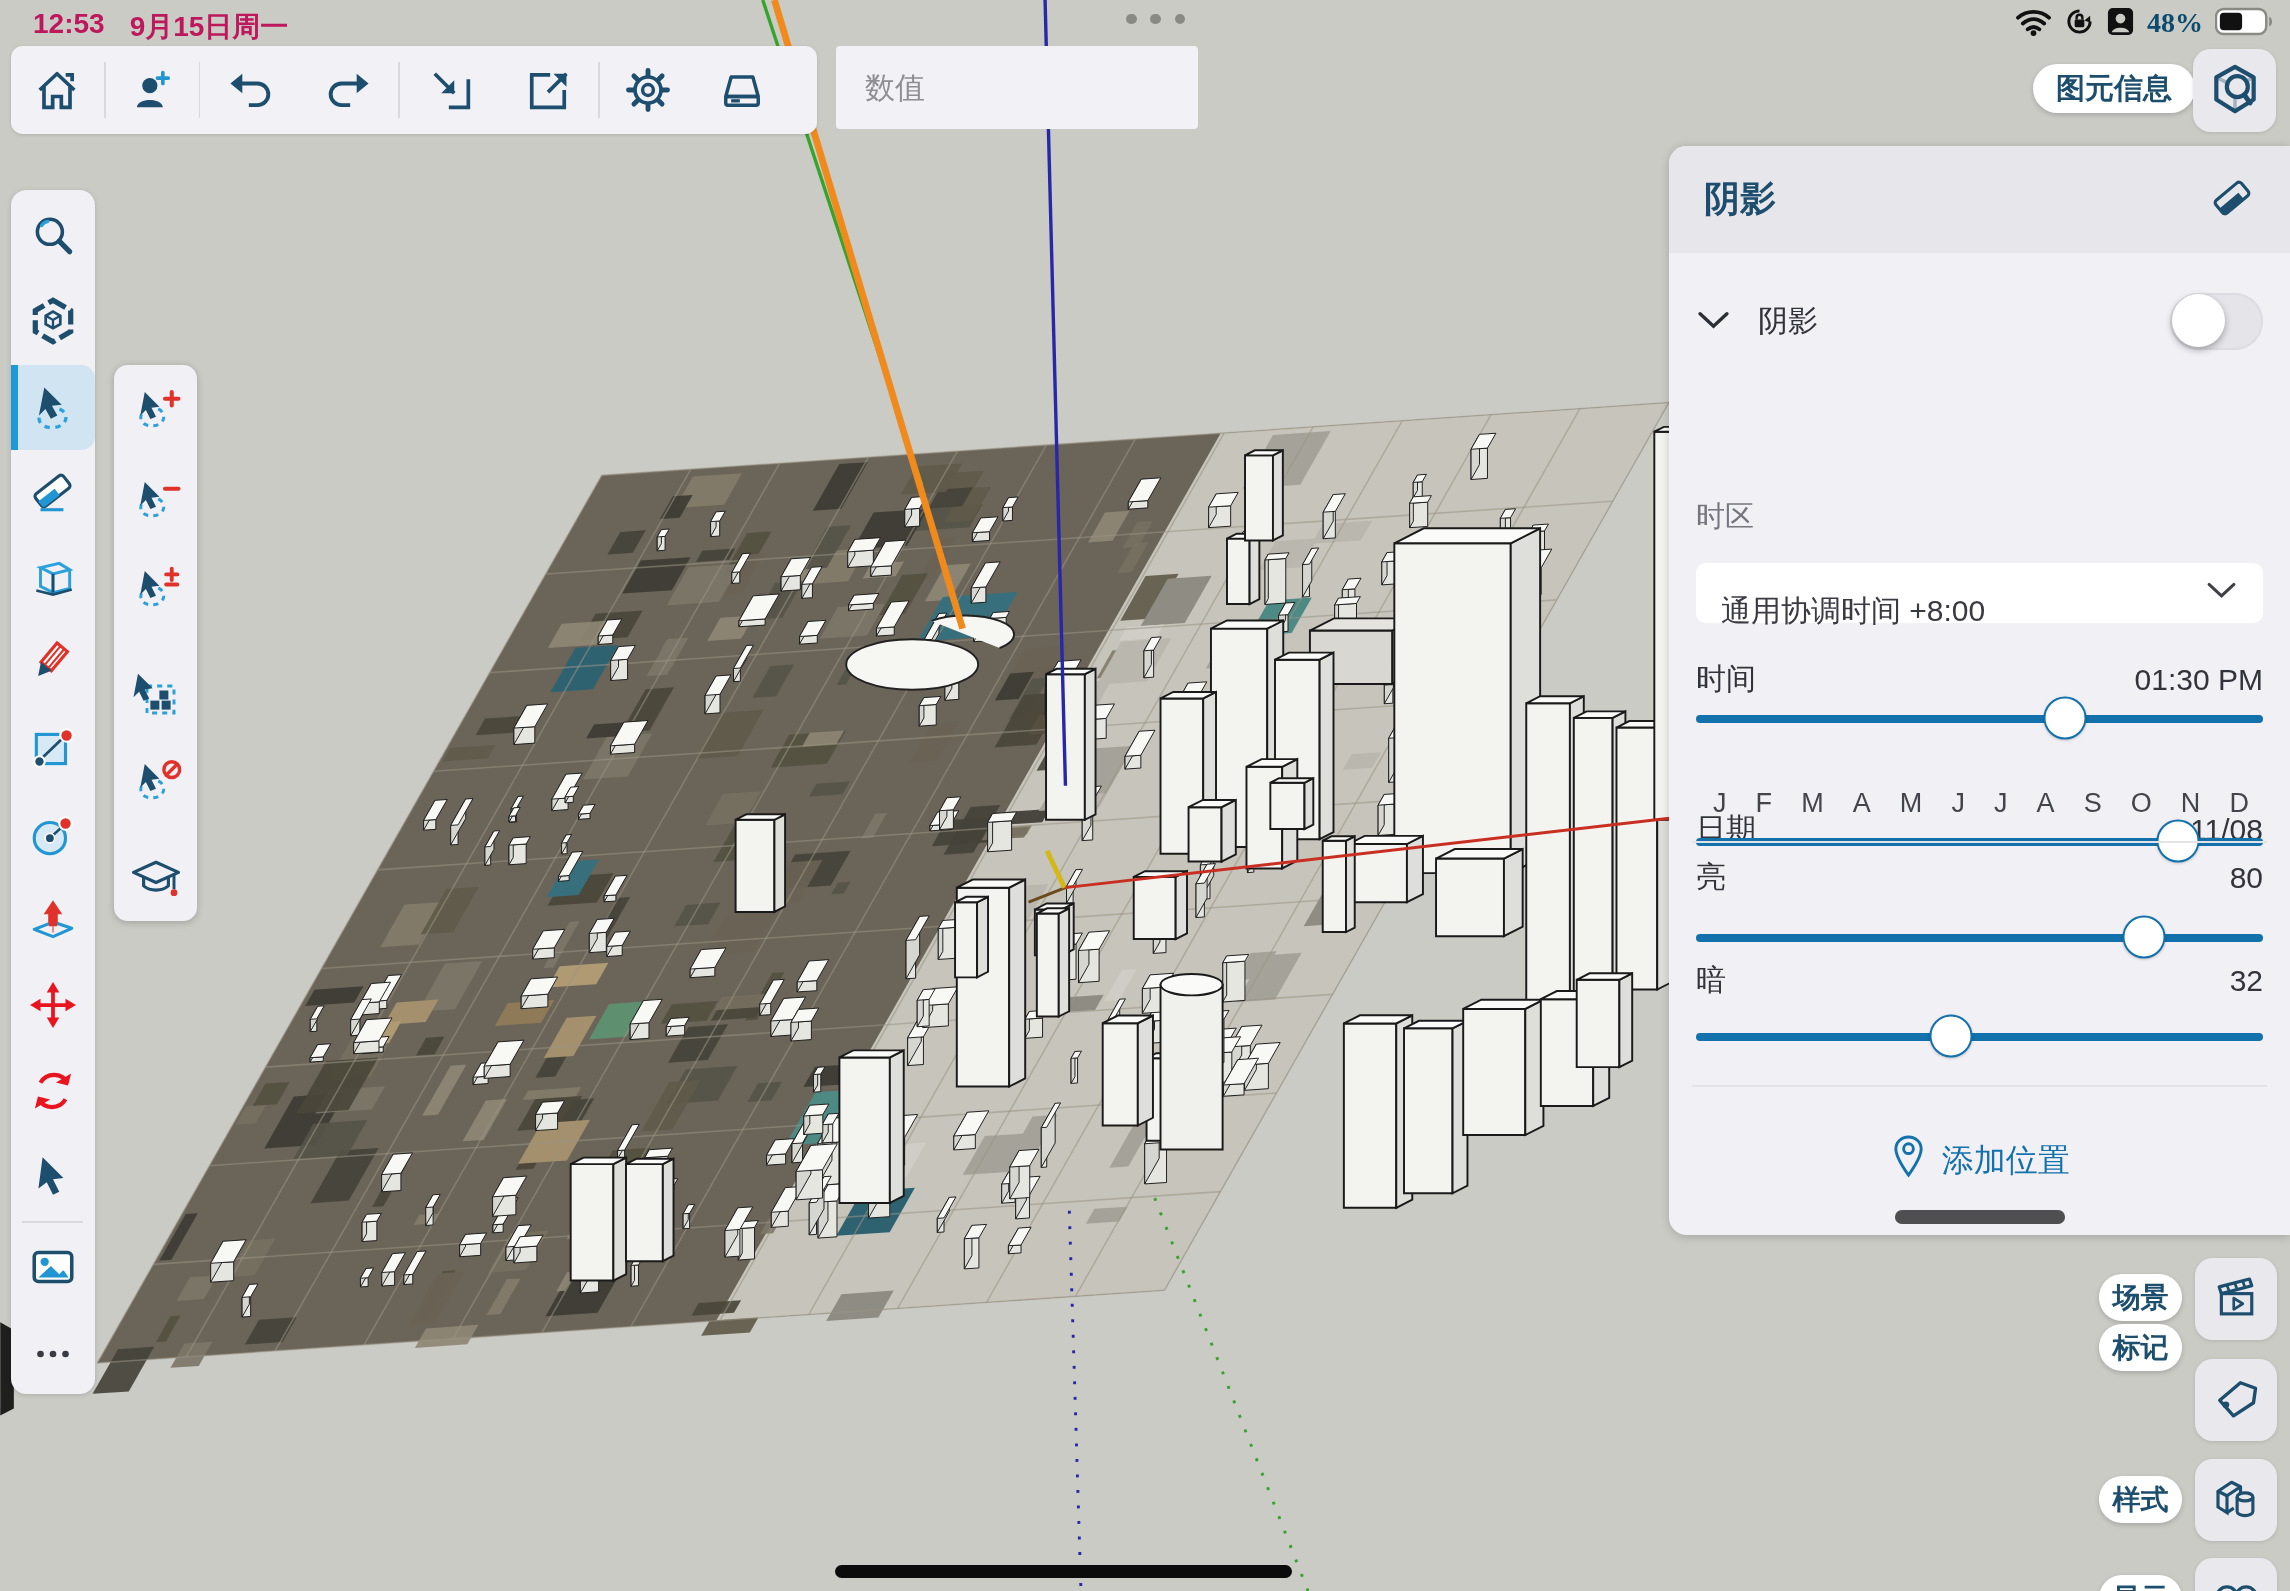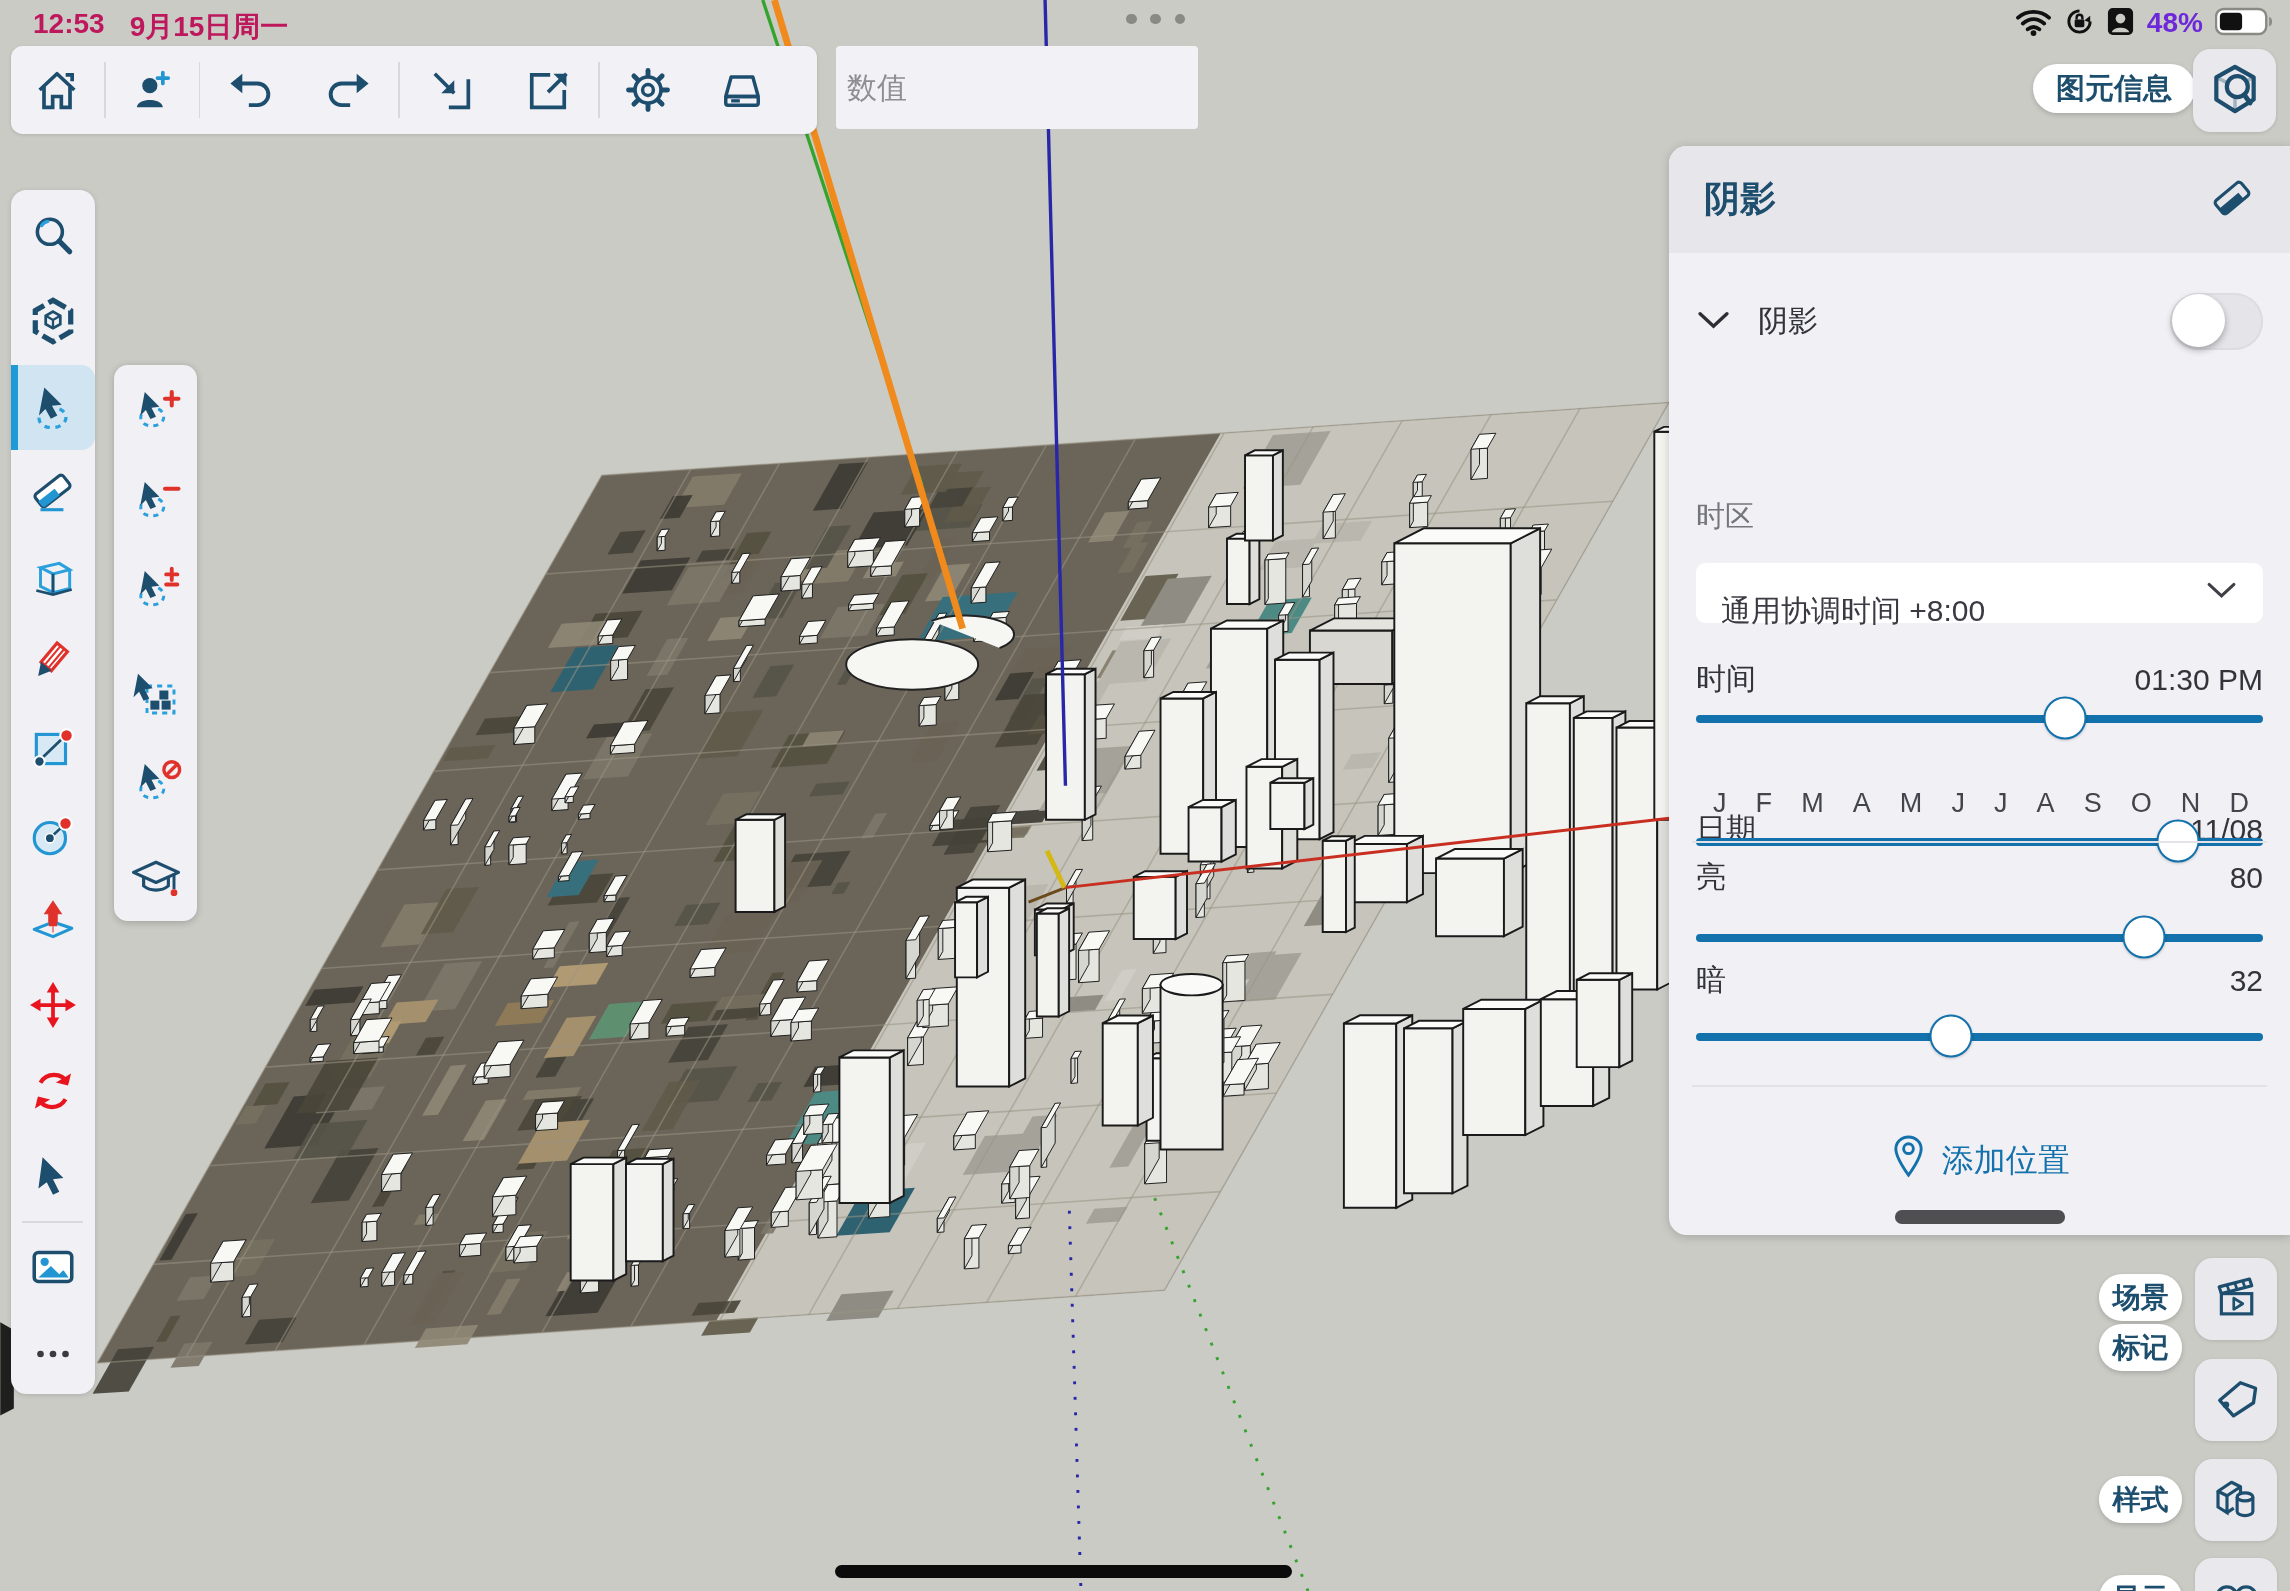--- a/index.html
+++ b/index.html
@@ -6,30 +6,30 @@
   body{width:2290px;height:1591px;position:relative;overflow:hidden;background:#cbcbc6;
        font-family:"Liberation Sans","DejaVu Sans",sans-serif;-webkit-font-smoothing:antialiased;}
   
   #statusbar{position:absolute;left:0;top:0;width:100%;height:44px;z-index:40;}
   .sb-left{position:absolute;left:33px;top:7.8px;font-size:28px;color:#be185d;display:flex;gap:25px;}
   .sb-time{font-weight:700;}
   .sb-date{font-weight:600;}
   .sb-center{position:absolute;left:1126px;top:13.6px;display:flex;gap:13.6px;}
   .sb-dot{width:10.7px;height:10.7px;border-radius:50%;background:#8a8a85;}
   .sb-right{position:absolute;right:15.5px;top:5.8px;display:flex;align-items:center;gap:11.6px;color:#111;}
-  .sb-batt-label{font-size:28px;font-weight:600;color:#6d28d9;}
+  .sb-batt-label{font-size:28px;font-weight:600;color:#0c4a6e;font-family:Liberation Serif, serif;}
   
   #toolbar{position:absolute;left:10.7px;top:46px;width:806px;height:88px;background:#f2f1f6;
            border-radius:11.6px;z-index:30;display:flex;align-items:center;box-shadow:0 1px 3.9px rgba(0,0,0,.13);}
   .tb-group{display:flex;align-items:center;justify-content:space-evenly;height:100%;}
   .tb-sep{width:1.9px;height:56px;background:#d8d8dd;}
   .tb-btn{width:93px;display:flex;align-items:center;justify-content:center;}
   
   #measure{position:absolute;left:836px;top:46px;width:362px;height:83px;background:#f2f1f6;border:none;
-           border-radius:3.9px;font-size:30px;color:#3a3a42;padding:0 0 0 11px;outline:none;z-index:30;box-sizing:border-box;}
+           border-radius:3.9px;font-size:30px;color:#3a3a42;padding:0 0 0 29px;outline:none;z-index:30;box-sizing:border-box;}
   #measure::placeholder{color:#8e8e93;}
   
   #entity-pill{position:absolute;left:2033px;top:64px;height:49px;padding:0 23px;background:#fff;border-radius:25px;
                display:flex;align-items:center;font-size:29px;font-weight:600;color:#1d4e6e;z-index:30;
                box-shadow:0 1.9px 5.8px rgba(0,0,0,.18);}
   .sq-btn{position:absolute;background:#e9e8ec;border-radius:17.5px;display:flex;align-items:center;justify-content:center;
           z-index:30;box-shadow:0 1px 3.9px rgba(0,0,0,.12);}
   #cube-btn{left:2193px;top:49px;width:83px;height:83px;}
   
   #ltoolbar{position:absolute;left:10.7px;top:190px;width:84px;height:1204px;background:#f1f0f5;border-radius:15.5px;

